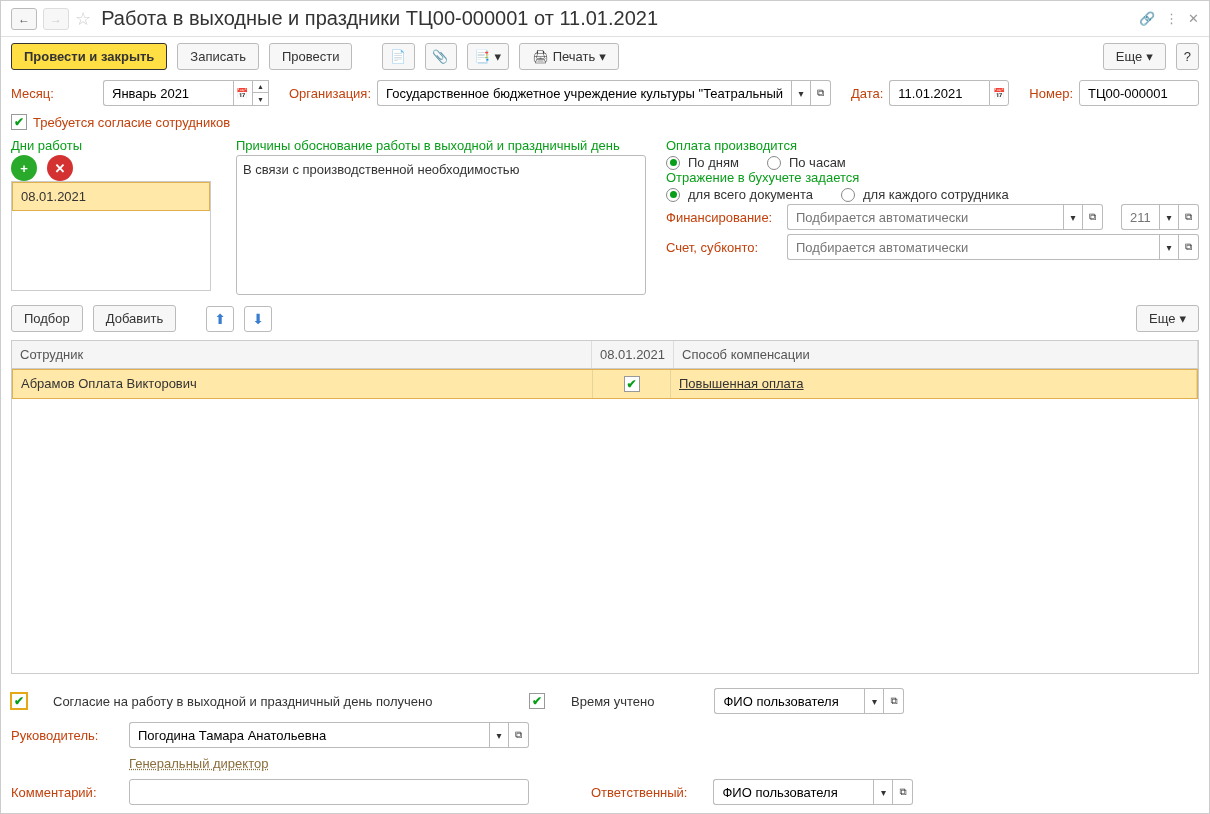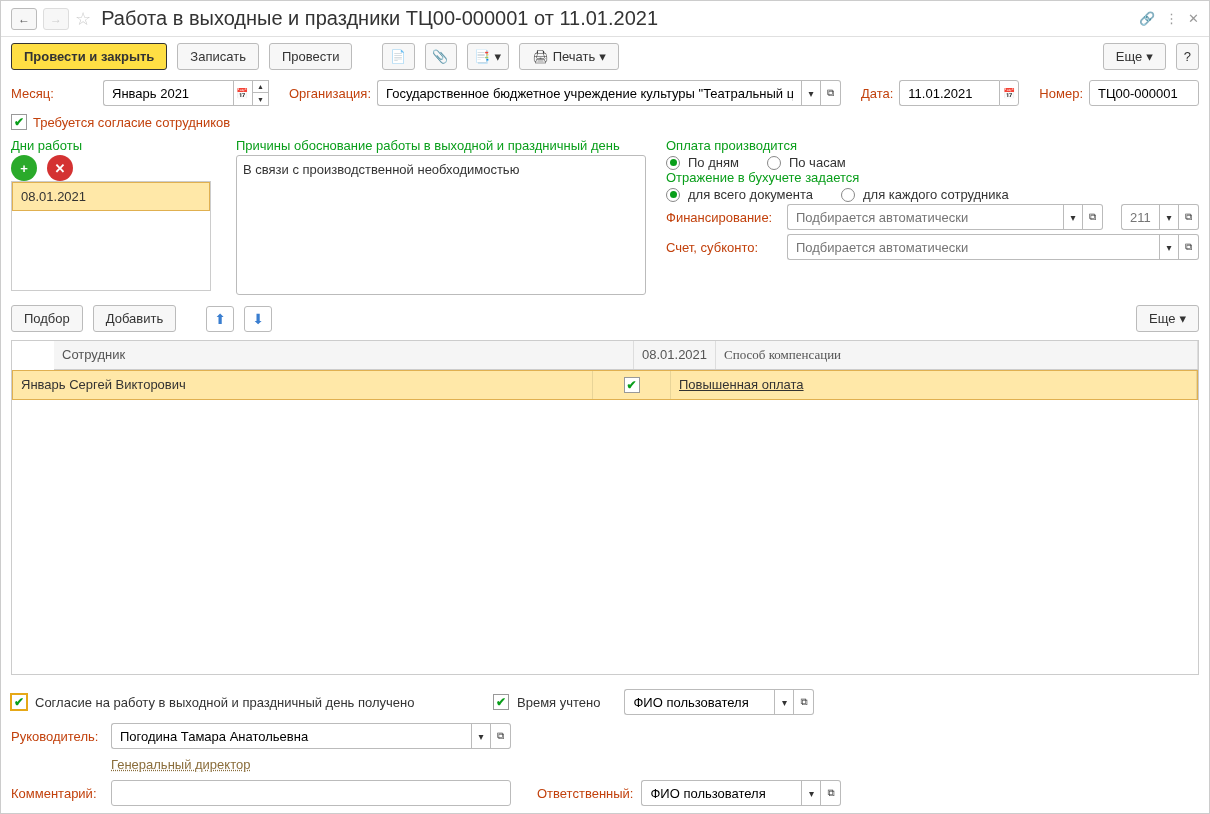--- a/index.html
+++ b/index.html
@@ -47,34 +47,34 @@
 .radio { width:14px; height:14px; border:1px solid #888; border-radius:50%; display:inline-flex; align-items:center; justify-content:center; cursor:pointer; }
 .radio.sel::after { content:""; width:7px; height:7px; background:#099e1a; border-radius:50%; }
 .radio-row { display:flex; align-items:center; gap:8px; }
 
 .table-toolbar { display:flex; align-items:center; padding: 6px 10px; gap:10px; }
 .arrow-btn { width:28px; height:26px; border:1px solid #bbb; border-radius:3px; background:#fff; display:flex; align-items:center; justify-content:center; cursor:pointer; font-size:14px; }
 .arrow-up { color:#3a7ed0; }
 .arrow-down { color:#3a7ed0; }
 
 .table { border:1px solid #ccc; margin: 2px 10px; }
-.thead { display:flex; background:#f5f5f5; border-bottom:1px solid #ccc;margin-left:42px; }
+.thead { display:flex; background:#f5f5f5; border-bottom:1px solid #ccc; }
 .th { padding:6px 8px; border-right:1px solid #ddd; font-size:13px; color:#555; }
 .th.c1 { flex: 0 0 580px; }
 .th.c2 { flex: 0 0 78px; text-align:center; }
-.th.c3 { flex: 1; font-family: Liberation Serif, serif; }
+.th.c3 { flex: 1; }
 .trow { display:flex; border-bottom:1px solid #eee; background:#ffe8a8; border:1px solid #e0b050; }
 .td { padding:6px 8px; border-right:1px solid #e8d498; }
 .td.c1 { flex:0 0 580px; }
 .td.c2 { flex:0 0 78px; text-align:center; }
 .td.c3 { flex:1;text-decoration:underline; }
 .tbody-rest { height: 274px; background:#fff; }
 
 .footer { padding: 8px 10px; }
-.footer-row { display:flex; align-items:center; gap:8px; padding: 4px 0; flex-wrap: wrap; }
+.footer-row { display:flex; align-items:center; gap:26px; padding: 4px 0; flex-wrap: wrap; }
 .link { color:#8a6d3b; text-decoration: underline dotted; cursor:pointer;text-align:right; }
 
 input.field { border:none; outline:none; font-size:13px; width:100%; background:transparent; }
 </style>
 </head>
 <body>
 
 <div class="titlebar">
   <div class="nav-btn">←</div>
   <div class="nav-btn disabled">→</div>
@@ -124,21 +124,21 @@
   <span style="width:8px"></span>
   <span class="label">Дата:</span>
   <div class="input-combo">
     <div class="input" style="width:100px">
         <input class="field" value="11.01.2021" style="">
       </div>
     <div class="mini-btn">📅</div>
   </div>
   <span style="width:8px"></span>
   <span class="label">Номер:</span>
-  <div class="input" style="width:110px">
+  <div class="input" style="width:120px">
       <input class="field" value="ТЦ00-000001" style="">
     </div>
 </div>
 
 <div class="form-row">
   <span class="checkbox checked"></span>
   <span class="label">Требуется согласие сотрудников</span>
 </div>
 
 <div class="midsection">
@@ -216,21 +216,21 @@
   <div class="btn more-btn"><span>Еще</span> ▾</div>
 </div>
 
 <div class="table">
   <div class="thead">
     <div class="th c1">Сотрудник</div>
     <div class="th c2">08.01.2021</div>
     <div class="th c3">Способ компенсации</div>
   </div>
   <div class="trow">
-    <div class="td c1">Январь Сергей Викторович</div>
+    <div class="td c1">Абрамов Оплата Викторович</div>
     <div class="td c2"><span class="checkbox checked"></span></div>
     <div class="td c3">Повышенная оплата</div>
   </div>
   <div class="tbody-rest"></div>
 </div>
 
 <div class="footer">
   <div class="footer-row">
     <span class="checkbox checked hl"></span>
     <span style="flex:0 0 450px">Согласие на работу в выходной и праздничный день получено</span>

